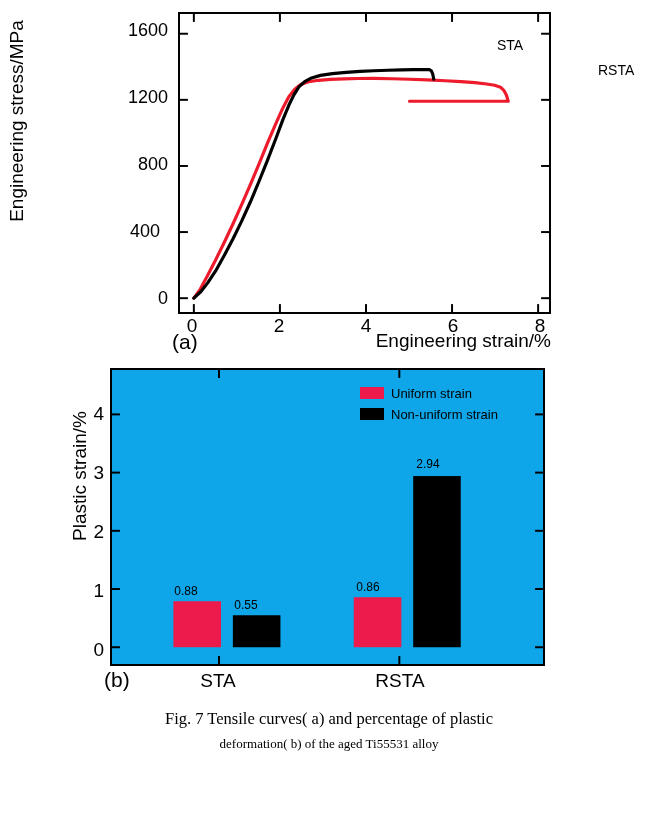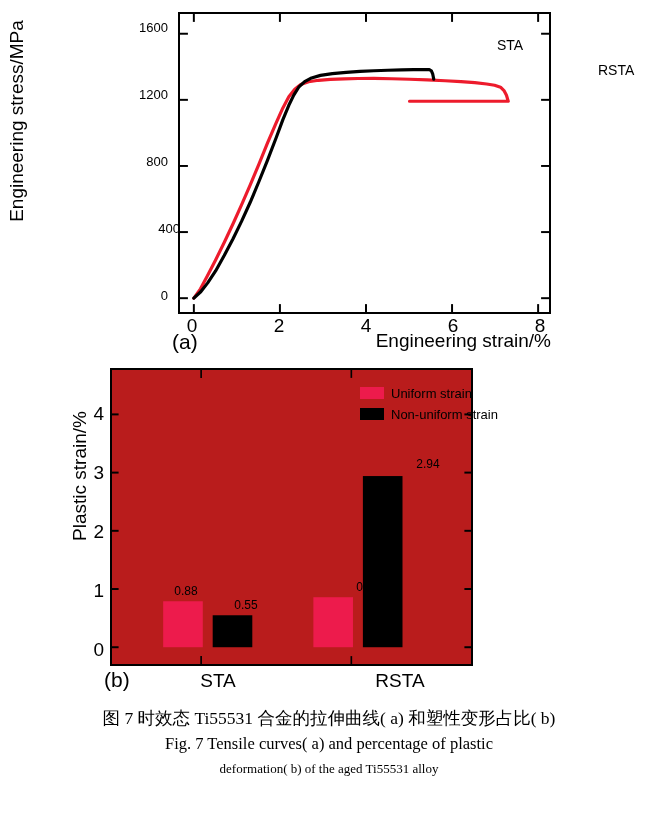--- a/index.html
+++ b/index.html
@@ -67,21 +67,21 @@
   #xlabel-a {
     position: absolute;
     left: 178px;
     top: 330px;
     width: 373px;
     text-align: right;
   }
   .tick-label-a-y {
     position: absolute;
     font-family: "Liberation Sans", sans-serif;
-    font-size: 13px;
+    font-size: 18px;
     text-align: right;
     width: 46px;
   }
   .tick-label-a-x {
     position: absolute;
     font-family: "Liberation Sans", sans-serif;
     font-size: 19px;
     text-align: center;
     width: 24px;
   }
@@ -101,25 +101,25 @@
     position: absolute;
     left: 0px;
     top: 360px;
     width: 658px;
     height: 340px;
   }
   #plot-b {
     position: absolute;
     left: 110px;
     top: 8px;
-    width: 363px;
+    width: 435px;
     height: 298px;
     border: 2px solid #000;
     box-sizing: border-box;
-    background: #b91c1c;
+    background: #0ea5e9;
   }
   #svg-b {
     position: absolute;
     left: 0;
     top: 0;
     width: 100%;
     height: 100%;
   }
   #ylabel-b {
     position: absolute;
@@ -242,21 +242,21 @@
                           196,57.5 210,57 224,56.6 236,56.4 244,56.3 249,56.3 252,56.3
                           254,57.5 255.5,61 256.5,66"></polyline>
       </svg>
 
       <svg style="position:absolute;left:0;top:0;width:100%;height:100%;" viewBox="0 0 373 302" preserveAspectRatio="none">
         <rect x="0" y="0" width="0" height="0" fill="#fff"></rect>
       </svg>
     </div>
 
     <div class="tick-label-a-y" style="left:122px; top:288px;">0</div>
-    <div class="tick-label-a-y" style="left:134px; top:221px;">400</div>
+    <div class="tick-label-a-y" style="left:122px; top:221px;text-align:center;">400</div>
     <div class="tick-label-a-y" style="left:122px; top:154px;">800</div>
     <div class="tick-label-a-y" style="left:122px; top:87px;">1200</div>
     <div class="tick-label-a-y" style="left:122px; top:20px;">1600</div>
 
     <div class="tick-label-a-x" style="left:180px; top:315px;">0</div>
     <div class="tick-label-a-x" style="left:267px; top:315px;">2</div>
     <div class="tick-label-a-x" style="left:354px; top:315px;">4</div>
     <div class="tick-label-a-x" style="left:441px; top:315px;">6</div>
     <div class="tick-label-a-x" style="left:528px; top:315px;">8</div>
 
@@ -325,18 +325,17 @@
 
     <div class="tick-label-b-x" style="left:168px; top:310px;">STA</div>
     <div class="tick-label-b-x" style="left:350px; top:310px;">RSTA</div>
 
     <div class="axis-label" id="ylabel-b">Plastic strain/%</div>
 
     <div class="panel-tag" style="left:104px; top:308px;">(b)</div>
   </div>
 
   <div id="caption">
-    <div class="cap-line cap-line-1">图 7   时效态 Ti55531 合金的拉伸曲线( a) 和塑性变形占比( b)</div>
     <div class="cap-line cap-line-2">Fig. 7   Tensile curves( a)  and percentage of plastic</div>
     <div class="cap-line cap-line-3">deformation( b)  of the aged Ti55531  alloy</div>
   </div>
 
 </div>
 
 </body></html>

